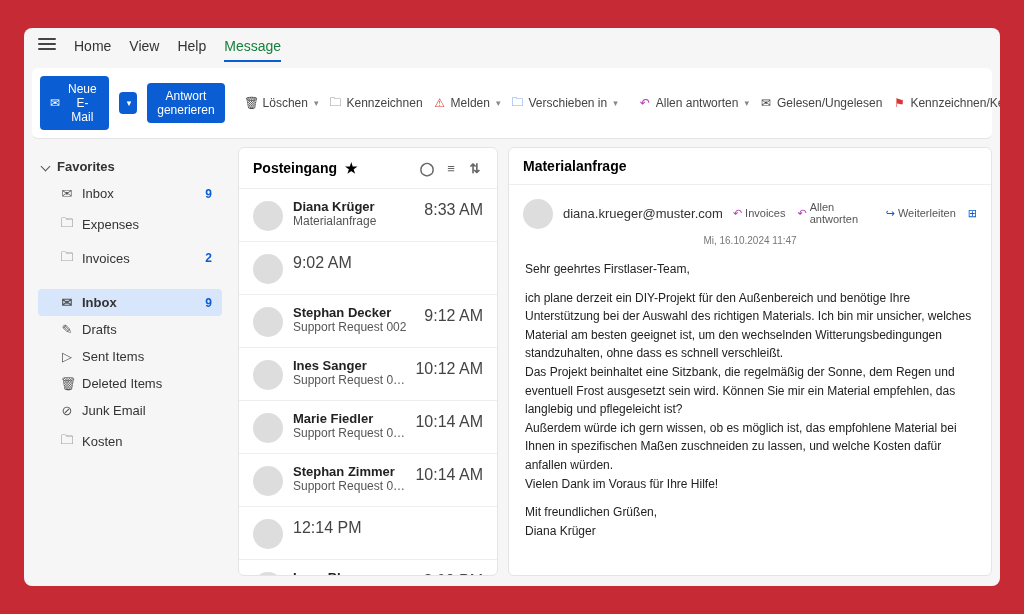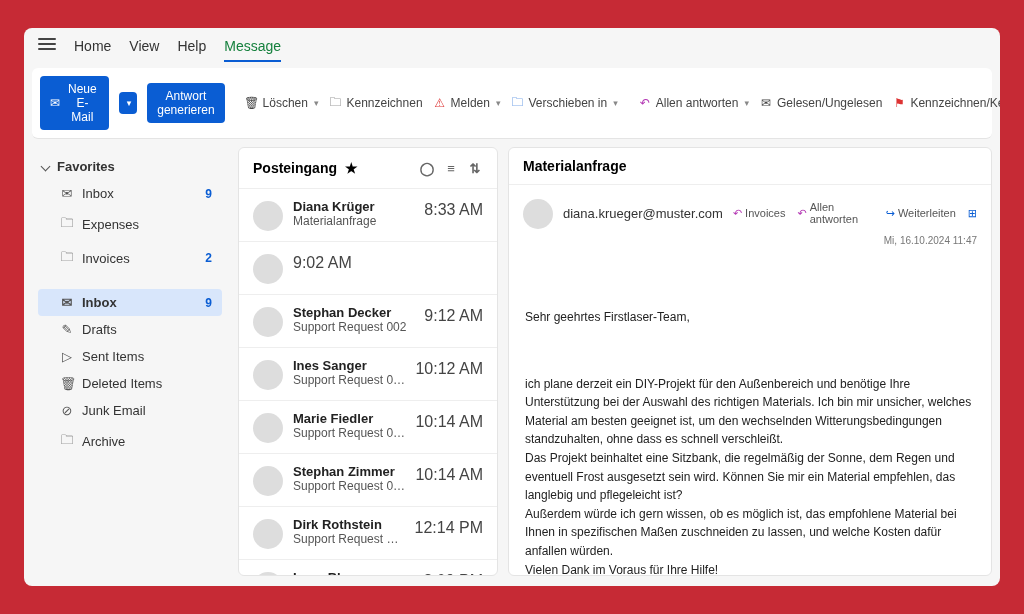--- a/index.html
+++ b/index.html
@@ -43,23 +43,23 @@
   .msg-subject{font-size:12px;color:#555;white-space:nowrap;overflow:hidden;text-overflow:ellipsis;}
   .msg-time{font-size:16px;color:#444;white-space:nowrap;margin-top:2px;}
   
   .reader{flex:1;background:#fff;border:1px solid #e4e4e4;border-radius:6px;display:flex;flex-direction:column;overflow:hidden;}
   .reader-hdr{padding:10px 14px;border-bottom:1px solid #eee;}
   .reader-hdr h3{font-size:14px;font-weight:600;}
   .reader-meta{display:flex;align-items:center;gap:10px;padding:12px 14px 6px;}
   .reader-email{font-size:13px;color:#333;flex:1;}
   .reader-actions{display:flex;align-items:center;gap:12px;font-size:11px;color:#555;}
   .reader-actions .act{display:flex;align-items:center;gap:3px;cursor:pointer;}
-  .reader-date{text-align:right;font-size:10px;color:#777;padding:0 14px 4px;}
+  .reader-date{text-align:center;font-size:10px;color:#777;padding:0 14px 4px;}
   .reader-body{padding:10px 16px;font-size:12px;line-height:1.55;color:#222;overflow-y:auto;}
-  .reader-body p{margin-bottom:10px;margin-top:48px;}
+  .reader-body p{margin-bottom:10px;}
 </style>
 </head>
 <body>
 
 <div class="window">
 
   <div class="menubar">
     <div class="hamburger">
         <span></span>
         <span></span>
@@ -157,21 +157,21 @@
             <div class="side-row">
               <span class="side-ico">🗑</span>
               <span>Deleted Items</span>
             </div>
             <div class="side-row">
               <span class="side-ico">⊘</span>
               <span>Junk Email</span>
             </div>
             <div class="side-row">
               <span class="side-ico">🗀</span>
-              <span>Archive</span>
+              <span>Kosten</span>
             </div>
           </div>
       </div>
     </div>
 
     <div class="msglist">
       <div class="msglist-hdr">
         <span>Posteingang</span>
         <span>★</span>
         <span class="spacer"></span>
@@ -219,24 +219,20 @@
           <div class="msgrow">
             <div class="avatar"></div>
             <div class="msg-main">
               <div class="msg-sender">Stephan Zimmer</div>
               <div class="msg-subject">Support Request 005</div>
             </div>
             <div class="msg-time">10:14 AM</div>
           </div>
           <div class="msgrow">
             <div class="avatar"></div>
-            <div class="msg-main">
-              <div class="msg-sender">Dirk Rothstein</div>
-              <div class="msg-subject">Support Request 006</div>
-            </div>
             <div class="msg-time">12:14 PM</div>
           </div>
           <div class="msgrow">
             <div class="avatar"></div>
             <div class="msg-main">
               <div class="msg-sender">Leon Blau</div>
             </div>
             <div class="msg-time">2:09 PM</div>
           </div>
         </div>

